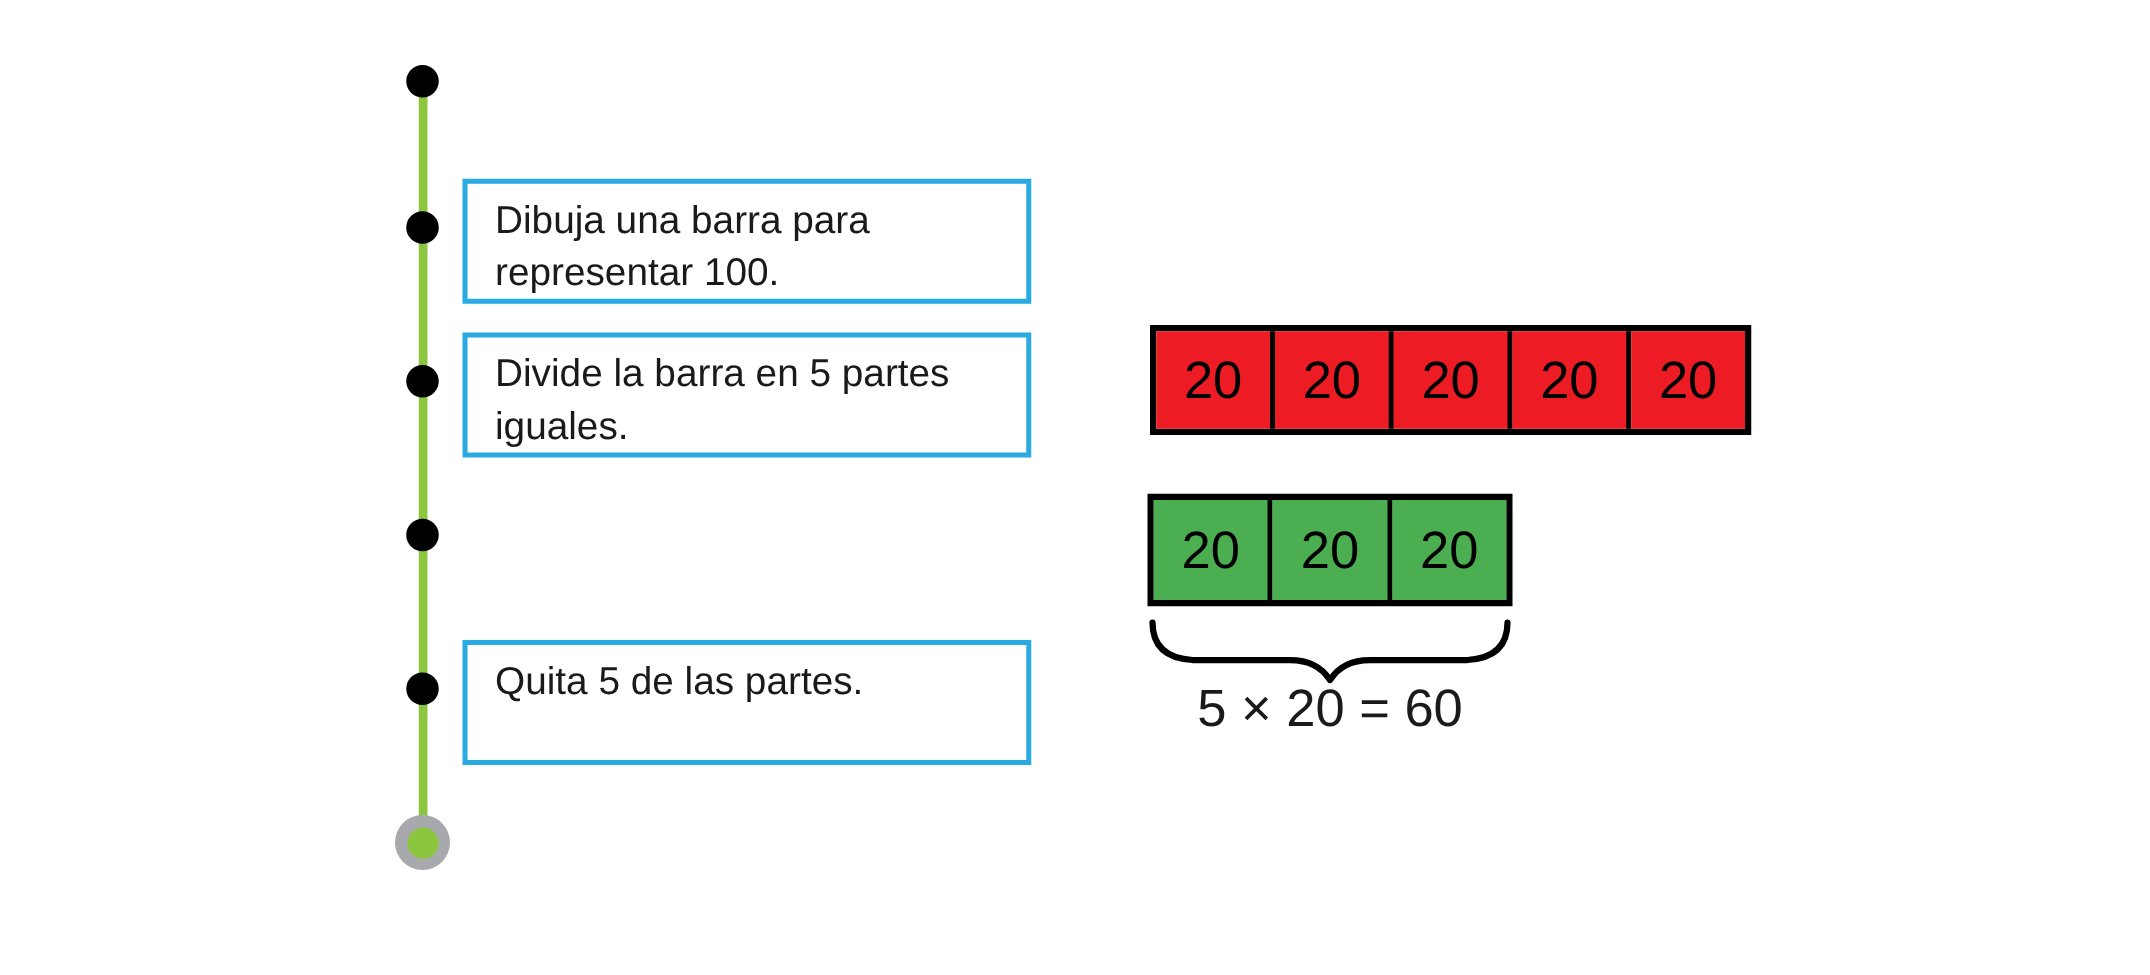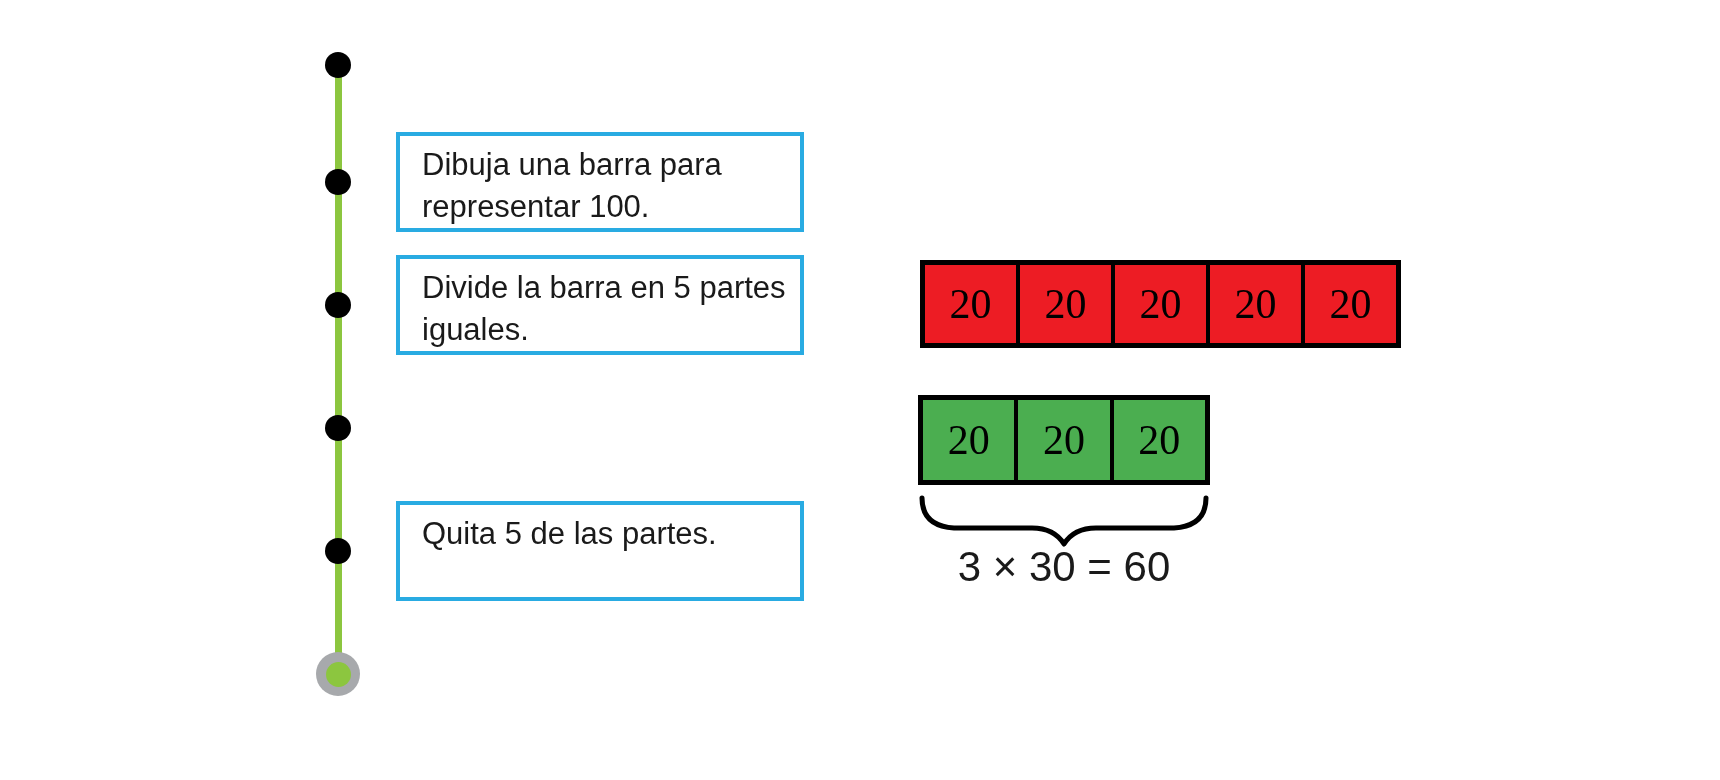--- a/index.html
+++ b/index.html
@@ -13,31 +13,31 @@
   }
   
   .tl-line{position:absolute; left:335px; top:65px; width:7px; height:609px; background:var(--timeline);}
   .tl-dot{position:absolute; left:325px; width:26px; height:26px; border-radius:50%; background:#000;}
   .tl-dot.d1{top:52px;} .tl-dot.d2{top:169px;} .tl-dot.d3{top:292px;}
   .tl-dot.d4{top:415px;} .tl-dot.d5{top:538px;}
   .tl-end{position:absolute; left:316px; top:652px; width:44px; height:44px; border-radius:50%; background:var(--gray_ring); display:flex; align-items:center; justify-content:center;}
   .tl-end-inner{width:25px; height:25px; border-radius:50%; background:var(--timeline);}
   
   .step-box{
-    position:absolute; left:396px; width:408px; height:100px; box-sizing:border-box;
+    position:absolute; left:370px; width:455px; height:100px; box-sizing:border-box;
     border:4px solid var(--box_border); background:#fff;
-    padding:8px 14px 0 22px; font-size:31px; line-height:42px; letter-spacing:0;
+    padding:8px 14px 0 22px; font-size:31px; line-height:42px; letter-spacing:0;margin-top:11px;
   }
   .step-box.b1{top:132px;} .step-box.b2{top:255px;} .step-box.b3{top:378px;}
   .step-box.b4{top:501px;} .step-box.b5{top:624px;}
   
   .bar{position:absolute; display:flex; box-sizing:border-box; border:5px solid #000;}
   .bar .cell{
     flex:1 1 0; display:flex; align-items:center; justify-content:center;
-    font-size:42px; color:#000; border-right:4px solid #000;font-family:Liberation Serif, serif;
+    font-size:42px; color:#000; border-right:4px solid #000;
   }
   .bar .cell:last-child{border-right:none;}
   .red-bar{left:920px; top:260px; width:481px; height:88px;}
   .red-bar .cell{background:var(--red);}
   .green-bar{left:918px; top:395px; width:292px; height:90px;}
   .green-bar .cell{background:var(--green);}
   .brace{position:absolute; left:918px; top:492px; width:292px; height:56px;}
   .equation{
     position:absolute; left:918px; top:543px; width:292px; text-align:center;
     font-size:42px; color:var(--ink); white-space:nowrap;
@@ -79,15 +79,15 @@
   <div class="bar green-bar">
     <div class="cell">20</div>
     <div class="cell">20</div>
     <div class="cell">20</div>
   </div>
 
   <svg class="brace" viewBox="0 0 292 56">
     <path d="M 4,6 Q 4,34 36,36 L 114,36 Q 136,36 146,52 Q 156,36 178,36 L 256,36 Q 288,34 288,6" fill="none" stroke="#000" stroke-width="5" stroke-linecap="round" stroke-linejoin="round"></path>
   </svg>
 
-  <div class="equation">3 × 30 = 60</div>
+  <div class="equation">5 × 20 = 60</div>
 
 </div>
 
 </body></html>

